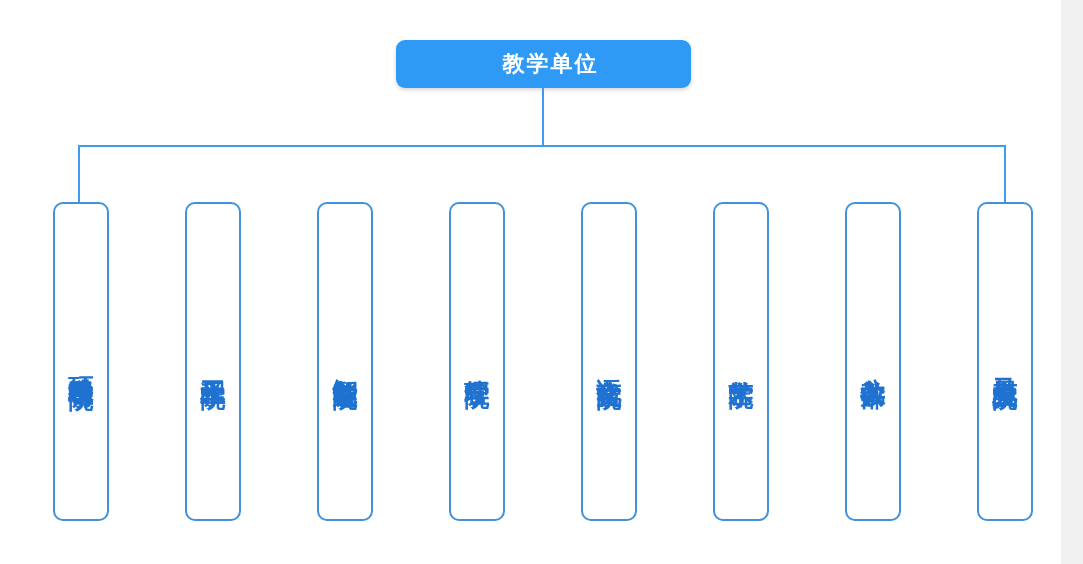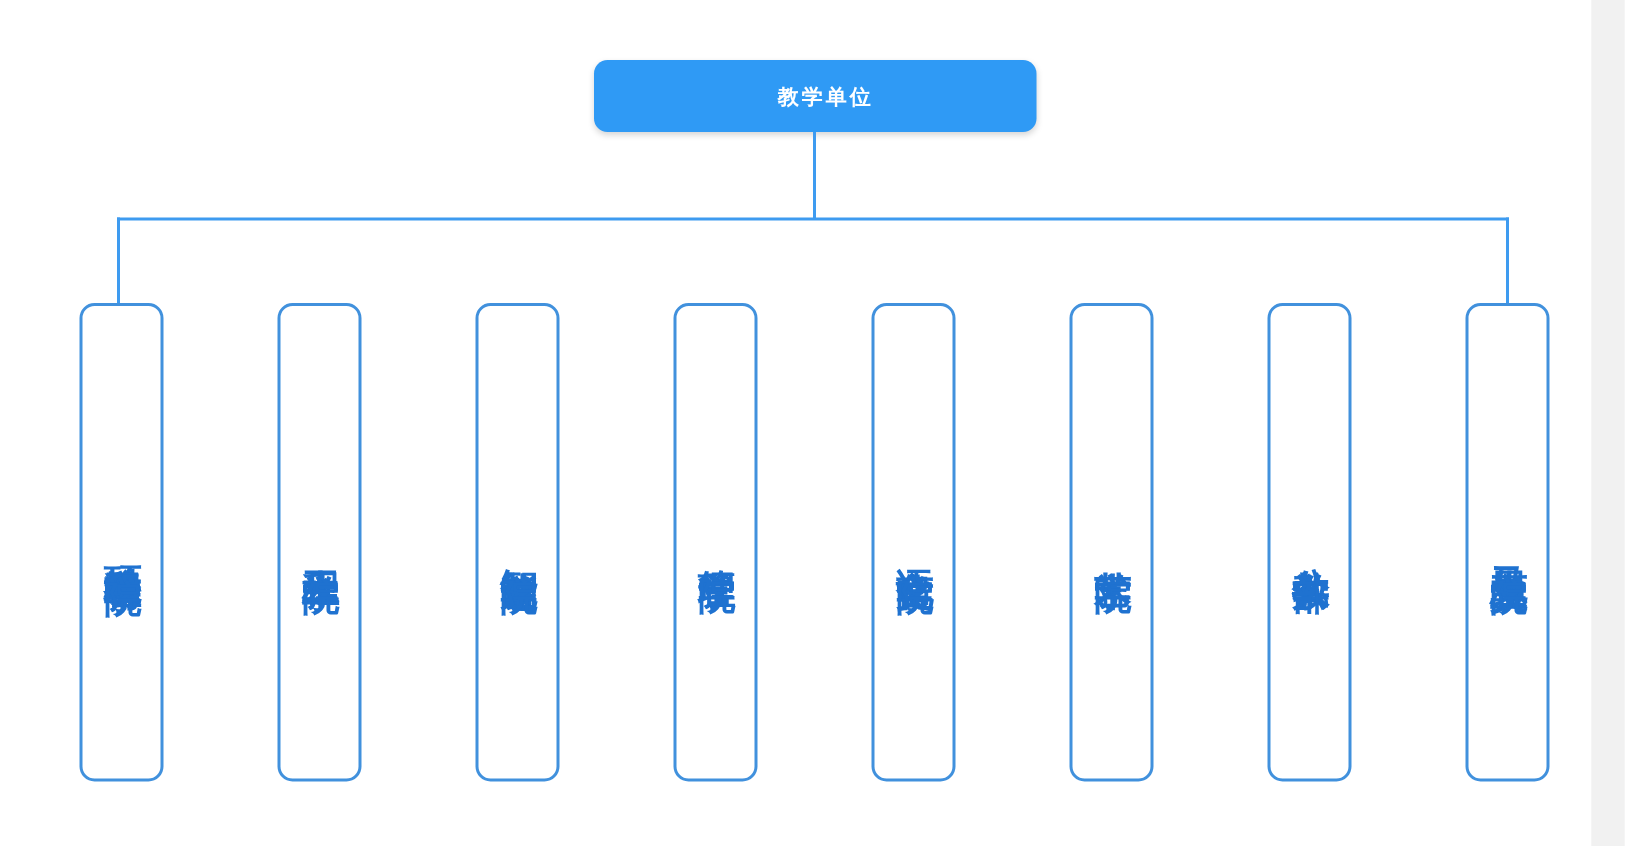--- a/index.html
+++ b/index.html
@@ -46,21 +46,21 @@
     background: var(--accent, #2f9af5);
     border-radius: 9px;
     box-shadow: 0 2px 4px rgba(0,0,0,0.17);
     display: flex;
     align-items: center;
     justify-content: center;
     box-sizing: border-box;
   }
   #root-node-label {
     color: #ffffff;
-    font-size: 14px;
+    font-size: 22px;
     font-weight: bold;
     letter-spacing: 2px;
     line-height: 1;
     white-space: nowrap;
     padding-left: 14px;
   }
 
   
   .connector {
     position: absolute;

